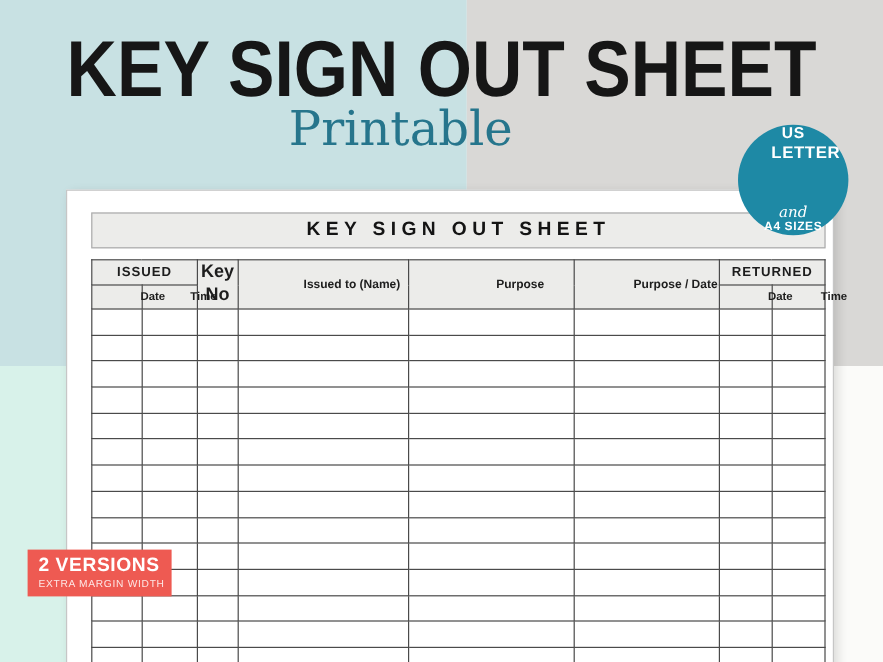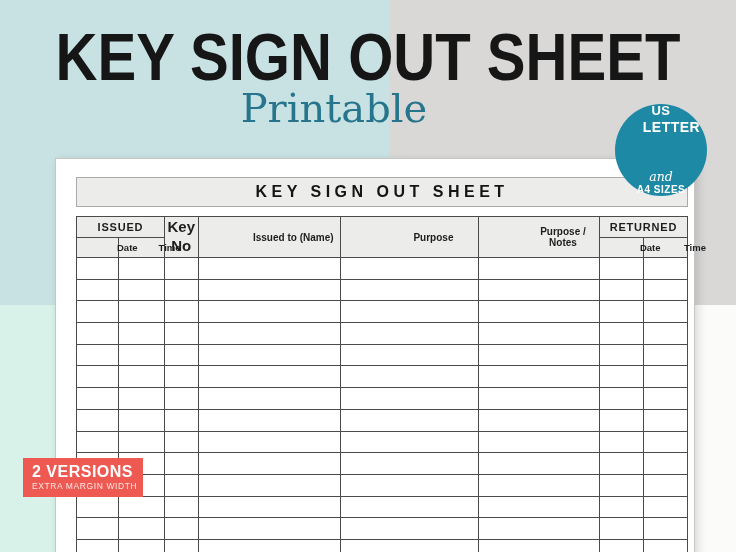--- a/index.html
+++ b/index.html
@@ -106,21 +106,21 @@
       <col style="width:19.8%">
       <col style="width:7.2%">
       <col style="width:7.2%">
     </colgroup>
     <thead>
       <tr class="group-row">
         <th class="group" colspan="2">ISSUED</th>
         <th class="keyno" rowspan="2">Key No</th>
         <th class="colhead" rowspan="2">Issued to (Name)</th>
         <th class="colhead" rowspan="2">Purpose</th>
-        <th class="colhead" rowspan="2">Purpose / Notes</th>
+        <th class="colhead" rowspan="2">Purpose / Date</th>
         <th class="group" colspan="2">RETURNED</th>
       </tr>
       <tr class="sub-row">
         <th class="small">Date</th>
         <th class="small">Time</th>
         <th class="small">Date</th>
         <th class="small">Time</th>
       </tr>
     </thead>
     <tbody>

